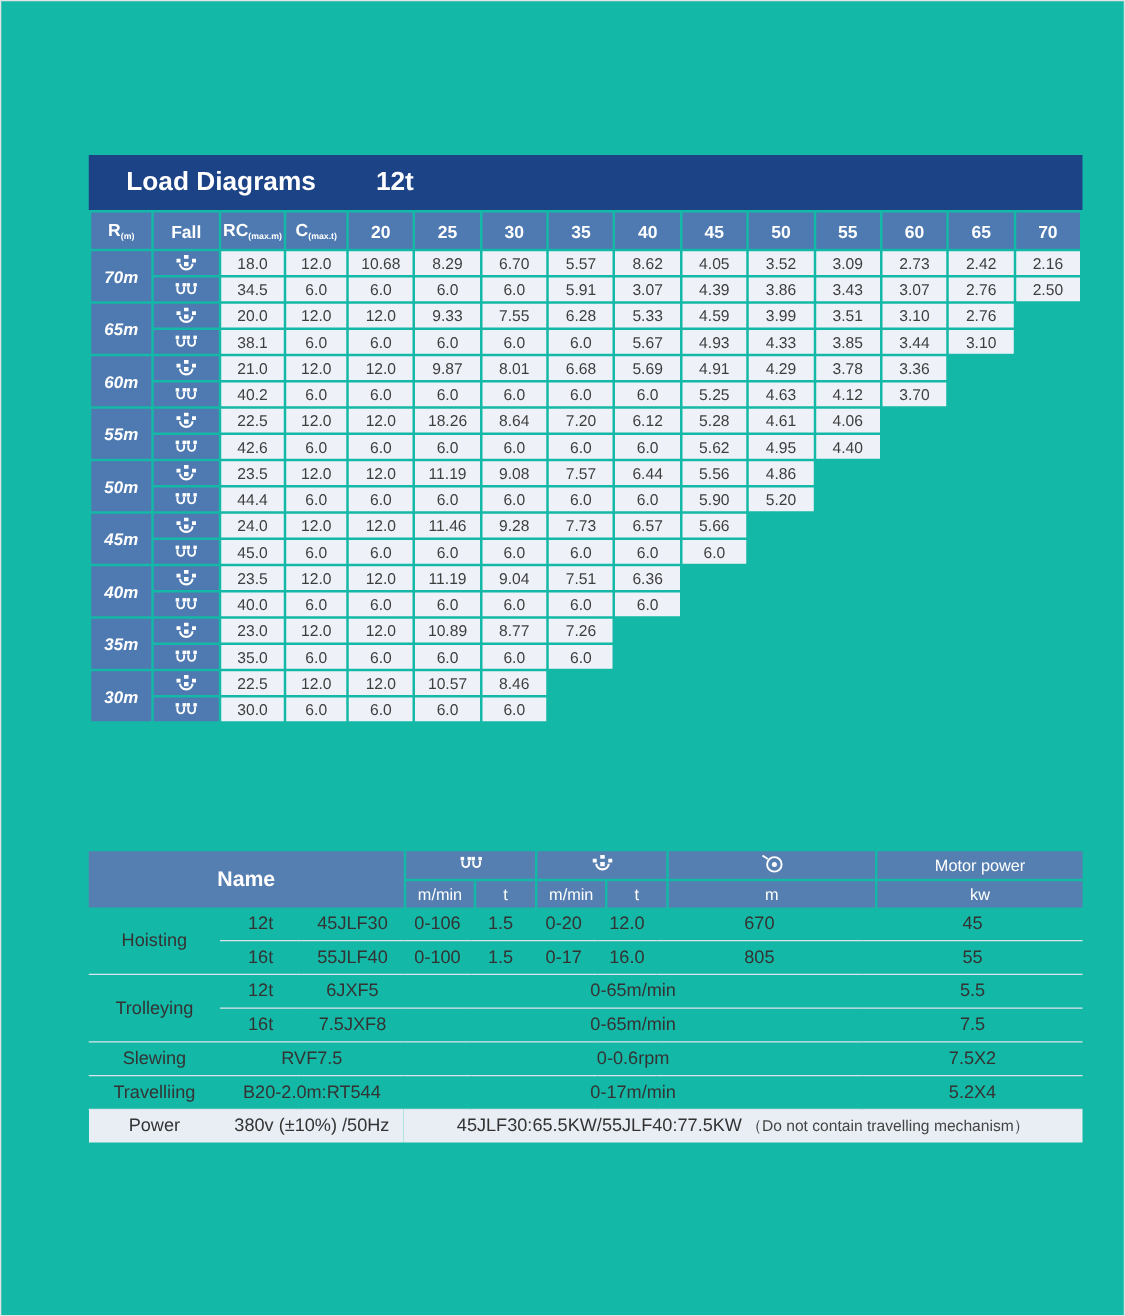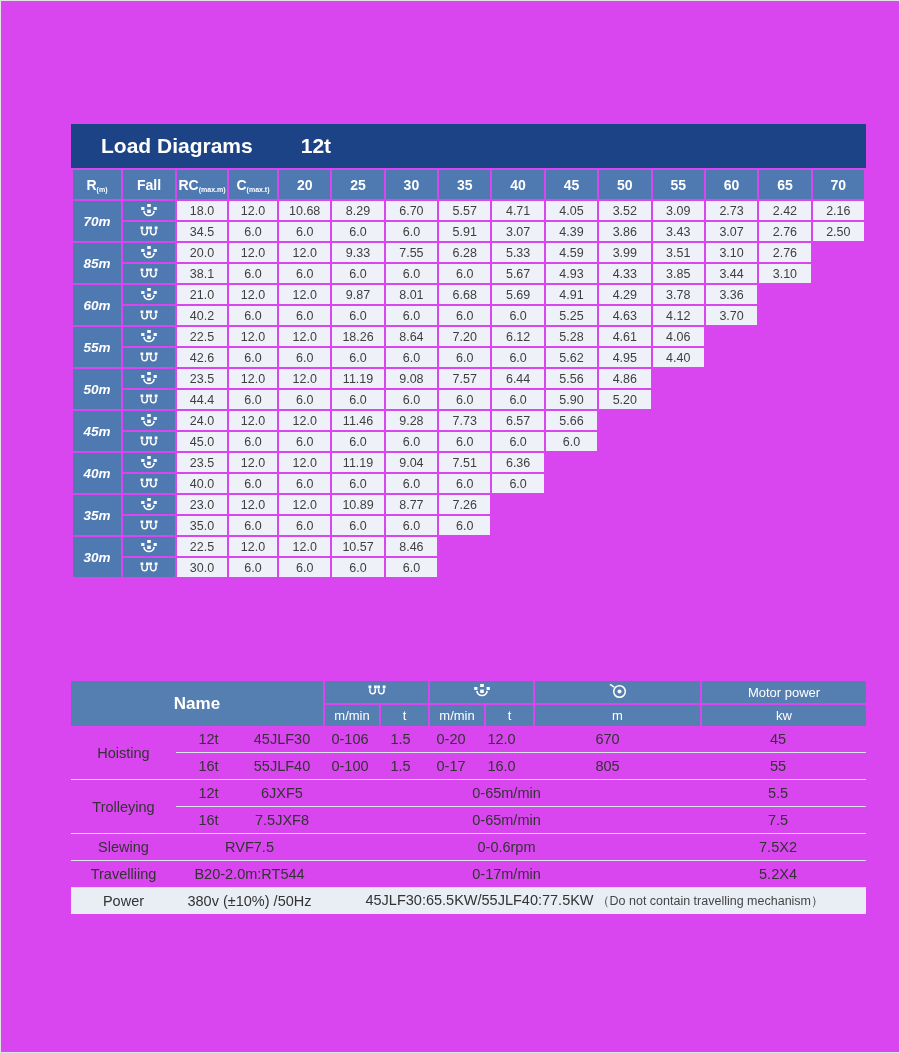--- a/index.html
+++ b/index.html
@@ -1,17 +1,17 @@
 <!DOCTYPE html>
 <html><head>
 <meta charset="utf-8">
 <style>
   html,body{margin:0;padding:0;background:#fff;}
   body{font-family:"Liberation Sans",sans-serif;}
-  .page{position:relative;width:900px;height:1053px;background:#d946ef;
+  .page{position:relative;width:900px;height:1053px;background:#14b8a6;
         border:1px solid #e3e3e5;box-sizing:border-box;overflow:hidden;}
 
   
   .titlebar{height:44px;background:#1c4386;color:#fff;display:flex;align-items:center;
             padding-left:30px;font-weight:bold;font-size:21px;box-sizing:border-box;}
   .titlebar .badge{margin-left:48px;}
 
   
   .load-section{position:absolute;left:70px;top:123px;width:795px;}
   table.load{border-collapse:separate;border-spacing:2px;width:795px;table-layout:fixed;
@@ -100,21 +100,21 @@
                 <path d="M5 7a5 4.5 0 0 0 10 0" stroke="#fff" stroke-width="1.7"></path>
                 <rect x="8.2" y="5.6" width="3.6" height="3.4" fill="#fff"></rect>
               </svg>
             </td>
             <td class="dcell">18.0</td>
             <td class="dcell">12.0</td>
             <td class="dcell">10.68</td>
             <td class="dcell">8.29</td>
             <td class="dcell">6.70</td>
             <td class="dcell">5.57</td>
-            <td class="dcell">4.71</td>
+            <td class="dcell">8.62</td>
             <td class="dcell">4.05</td>
             <td class="dcell">3.52</td>
             <td class="dcell">3.09</td>
             <td class="dcell">2.73</td>
             <td class="dcell">2.42</td>
             <td class="dcell">2.16</td>
           </tr>
           <tr>
             <td class="fallcell">
               <svg width="20" height="13" viewBox="0 0 20 13" fill="none">
@@ -134,21 +134,21 @@
             <td class="dcell">5.91</td>
             <td class="dcell">3.07</td>
             <td class="dcell">4.39</td>
             <td class="dcell">3.86</td>
             <td class="dcell">3.43</td>
             <td class="dcell">3.07</td>
             <td class="dcell">2.76</td>
             <td class="dcell">2.50</td>
           </tr>
           <tr>
-            <td class="rcell" rowspan="2">85m</td>
+            <td class="rcell" rowspan="2">65m</td>
             <td class="fallcell">
               <svg width="20" height="13" viewBox="0 0 20 13" fill="none">
                 <rect x="8.2" y="0" width="3.6" height="3" fill="#fff"></rect>
                 <rect x="2.2" y="3" width="3.2" height="3" fill="#fff"></rect>
                 <rect x="14.6" y="3" width="3.2" height="3" fill="#fff"></rect>
                 <path d="M5 7a5 4.5 0 0 0 10 0" stroke="#fff" stroke-width="1.7"></path>
                 <rect x="8.2" y="5.6" width="3.6" height="3.4" fill="#fff"></rect>
               </svg>
             </td>
             <td class="dcell">20.0</td>

